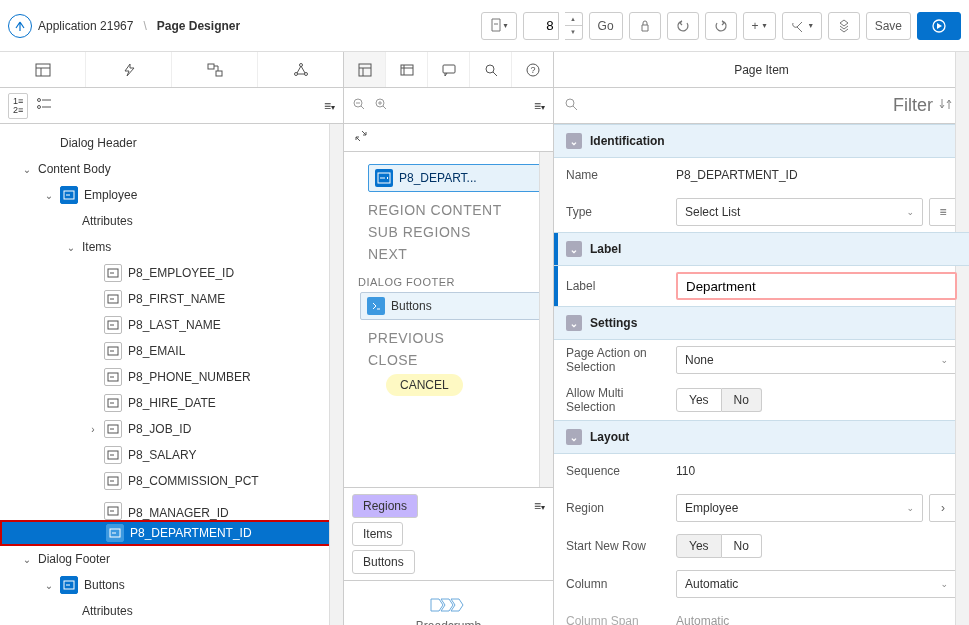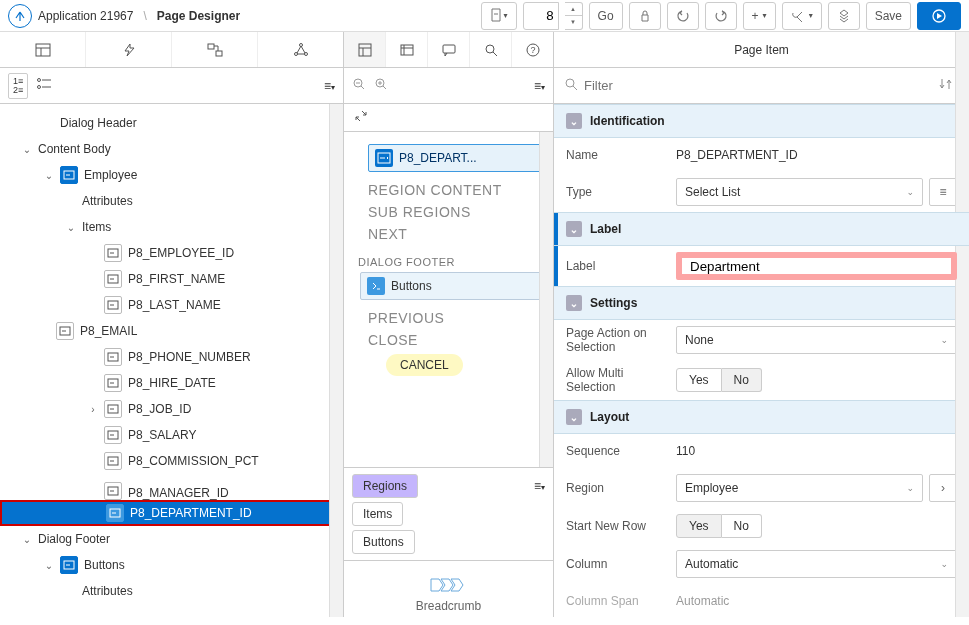--- a/index.html
+++ b/index.html
@@ -1,17 +1,17 @@
 <!DOCTYPE html>
 <html><head>
 <meta charset="utf-8">
 <style>
   * { box-sizing: border-box; margin: 0; padding: 0; }
   body { font-family: -apple-system, "Segoe UI", Arial, sans-serif; font-size: 12px; color: #333; background: #fff; overflow: hidden; width: 969px; height: 625px; position: relative; }
-  .topbar { height: 32px; border-bottom: 1px solid #ddd; display: flex; align-items: center; padding: 0 8px; gap: 6px; }
+  .topbar { height: 52px; border-bottom: 1px solid #ddd; display: flex; align-items: center; padding: 0 8px; gap: 6px; }
   .circle-btn { width: 24px; height: 24px; border: 1px solid #0572CE; border-radius: 50%; display: flex; align-items: center; justify-content: center; color: #0572CE; }
   .breadcrumb { display: flex; align-items: center; gap: 6px; flex: 0 0 auto; }
   .breadcrumb span { cursor: pointer; }
   .bc-sep { color: #aaa; margin: 0 4px; }
   .tb-spacer { flex: 1; }
   .tb-group { display: flex; align-items: center; gap: 6px; }
   .tb-btn { height: 28px; min-width: 32px; border: 1px solid #ccc; border-radius: 3px; background: #fff; display: flex; align-items: center; justify-content: center; padding: 0 8px; cursor: pointer; color: #555; gap: 2px; }
   .tb-btn.primary { background: #0572CE; border-color: #0572CE; color: #fff; width: 44px; }
   .tb-btn svg { display: block; }
   .page-input { width: 36px; height: 28px; border: 1px solid #ccc; border-radius: 3px 0 0 3px; text-align: right; padding-right: 4px; }
@@ -42,31 +42,31 @@
   .mid-title { font-size:11px; color:#777; letter-spacing:.5px; margin:14px 0 4px 4px; text-transform:uppercase; }
   .btn-pill { display:inline-block; background:#fef9c3; border-radius:12px; padding:4px 14px; margin:4px 0 0 32px; color:#333; }
   .pills { display:flex; flex-wrap:wrap; gap:2px; border-bottom:1px solid #ccc; padding:6px 8px; align-items:center; }
   .pill { border:1px solid #ccc; border-radius:3px; padding:4px 10px; cursor:pointer; }
   .pill.active { background:#c4b5fd; }
   .gallery-area { flex: 0 0 150px; border-top:1px solid #ccc; display:flex; flex-direction:column; }
   .gallery-body { display:flex; align-items:flex-start; justify-content:center; padding-top:16px; }
   .gitem { display:flex; flex-direction:column; align-items:center; gap:6px; color:#666; }
   .right-tabbar { height:36px; border-bottom:1px solid #ccc; display:flex; align-items:center; justify-content:center; }
   .right-toolbar { height:36px; border-bottom:1px solid #ccc; display:flex; align-items:center; padding:0 10px; gap:6px; }
-  .right-toolbar input { flex:1; border:none; outline:none; font-size:13px; }
+  .right-toolbar input { flex:1; border:none; outline:none; font-size:18px;text-align:right; }
   .right-toolbar .ricon { color:#888; }
   .right-scroll { flex:1; overflow-y:auto; }
   .section-hdr { background:#E7F2FA; border-top:1px solid #c9dde9; border-bottom:1px solid #c9dde9; padding:8px 12px; display:flex; align-items:center; gap:8px; font-weight:bold; color:#222; }
   .chk { width:16px; height:16px; background:#aab; border-radius:2px; display:inline-flex; align-items:center; justify-content:center; color:#fff; font-size:10px; }
   .prop-row { display:flex; align-items:center; padding:6px 12px; min-height:34px; }
   .prop-row .plabel { width:110px; color:#555; }
   .prop-row .pval { flex:1; }
   .select-like { height:28px; border:1px solid #ccc; border-radius:2px; display:flex; align-items:center; padding:0 8px; justify-content:space-between; background:#fff; }
   .input-like { height:28px; border:1px solid #ccc; border-radius:2px; padding:0 8px; width:100%; background:#fff; }
-  .input-like.highlight { border:6px solid #fca5a5; }
+  .input-like.highlight { border:2px solid #fca5a5; }
   .sq-btn { width:28px; height:28px; border:1px solid #ccc; border-radius:2px; display:flex; align-items:center; justify-content:center; margin-left:6px; background:#fff; color:#666; }
   .toggle { display:flex; }
   .toggle .opt { border:1px solid #ccc; padding:4px 12px; cursor:pointer; background:#fff; }
   .toggle .opt:first-child { border-radius:3px 0 0 3px; }
   .toggle .opt:last-child { border-radius:0 3px 3px 0; border-left:none; }
   .toggle .opt.active { background:#F0F0F0; }
   .left-indicator { position:absolute; left:0; top:0; bottom:0; width:4px; background:#0572CE; }
   .scroll-stub { position:absolute; right:0; width:14px; background:#f2f2f2; border-left:1px solid #ddd; }
   svg { overflow:visible; }
 </style>
@@ -231,21 +231,21 @@
         <div class="tree-row" style="padding-left: 86px;">
           <span class="chev empty">·</span>
           <span class="node-icon">
             <svg width="10" height="8">
               <rect x="0" y="0" width="10" height="8" fill="none" stroke="currentColor"></rect>
               <line x1="2" y1="4" x2="6" y2="4" stroke="currentColor"></line>
             </svg>
           </span>
           <span>P8_LAST_NAME</span>
         </div>
-        <div class="tree-row" style="padding-left: 38px;">
+        <div class="tree-row" style="padding-left: 86px;">
           <span class="chev empty">·</span>
           <span class="node-icon">
             <svg width="10" height="8">
               <rect x="0" y="0" width="10" height="8" fill="none" stroke="currentColor"></rect>
               <line x1="2" y1="4" x2="6" y2="4" stroke="currentColor"></line>
             </svg>
           </span>
           <span>P8_EMAIL</span>
         </div>
         <div class="tree-row" style="padding-left: 86px;">

